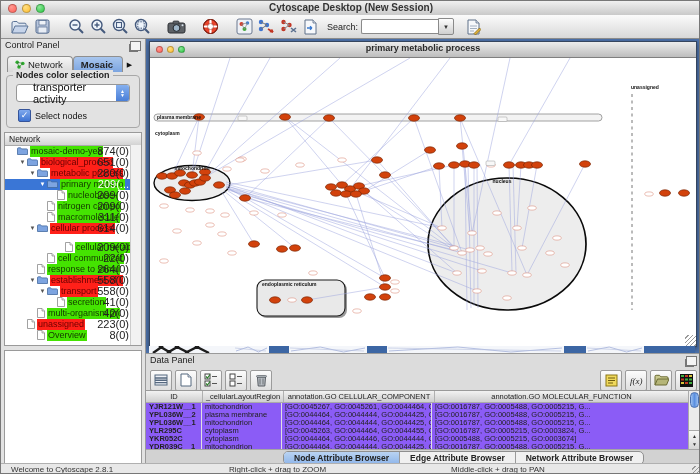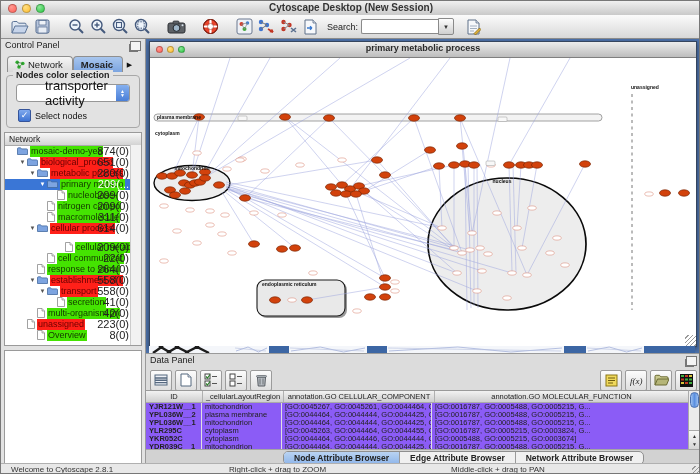--- a/index.html
+++ b/index.html
@@ -40,21 +40,21 @@
     padding:2px 9px 2px 7px;background:linear-gradient(#f6f6f6,#d9d9d9);}
   .cp-tab.sel{background:linear-gradient(#a8c6ee,#7ba4e0);font-weight:bold;}
   .cp-tab-arrow{width:13px;height:15px;display:flex;align-items:center;justify-content:center;
     font-size:7px;color:#111;}
   .groupbox{margin:3px 5px 2px;border:1px solid #a8a8a8;border-radius:4px;position:relative;
     padding:8px 5px 4px;}
   .groupbox .legend{position:absolute;top:-6px;left:6px;background:#e2e2e2;padding:0 3px;
     font-size:9px;font-weight:bold;color:#222;}
   .mac-select{height:16px;margin:0 4px;background:#fff;border:1px solid #979797;border-radius:3px;
     display:flex;align-items:center;position:relative;}
-  .mac-select .val{flex:1;font-size:13px;color:#111;padding-left:28px;}
+  .mac-select .val{flex:1;font-size:11px;color:#111;padding-left:16px;}
   .mac-select .cap{width:13px;height:100%;background:linear-gradient(#85b0ef,#4a7fd8);
     border-radius:0 2px 2px 0;display:flex;flex-direction:column;align-items:center;justify-content:center;
     color:#fff;font-size:5px;line-height:4px;}
   .chk-row{display:flex;align-items:center;gap:4px;margin:7px 2px 1px 6px;}
   .chk{width:11px;height:11px;border-radius:2px;background:linear-gradient(#7fa9ee,#3f74d2);
     border:1px solid #35549a;color:#fff;font-size:9px;line-height:10px;text-align:center;}
   .chk-lab{font-size:9px;color:#111;}
   .tree-wrap{position:relative;margin:4px 3px 0;height:212px;background:#fff;
     border:1px solid #9a9a9a;overflow:hidden;}
   .tree-head{position:relative;height:12px;background:linear-gradient(#f7f7f7,#d3d3d3);

